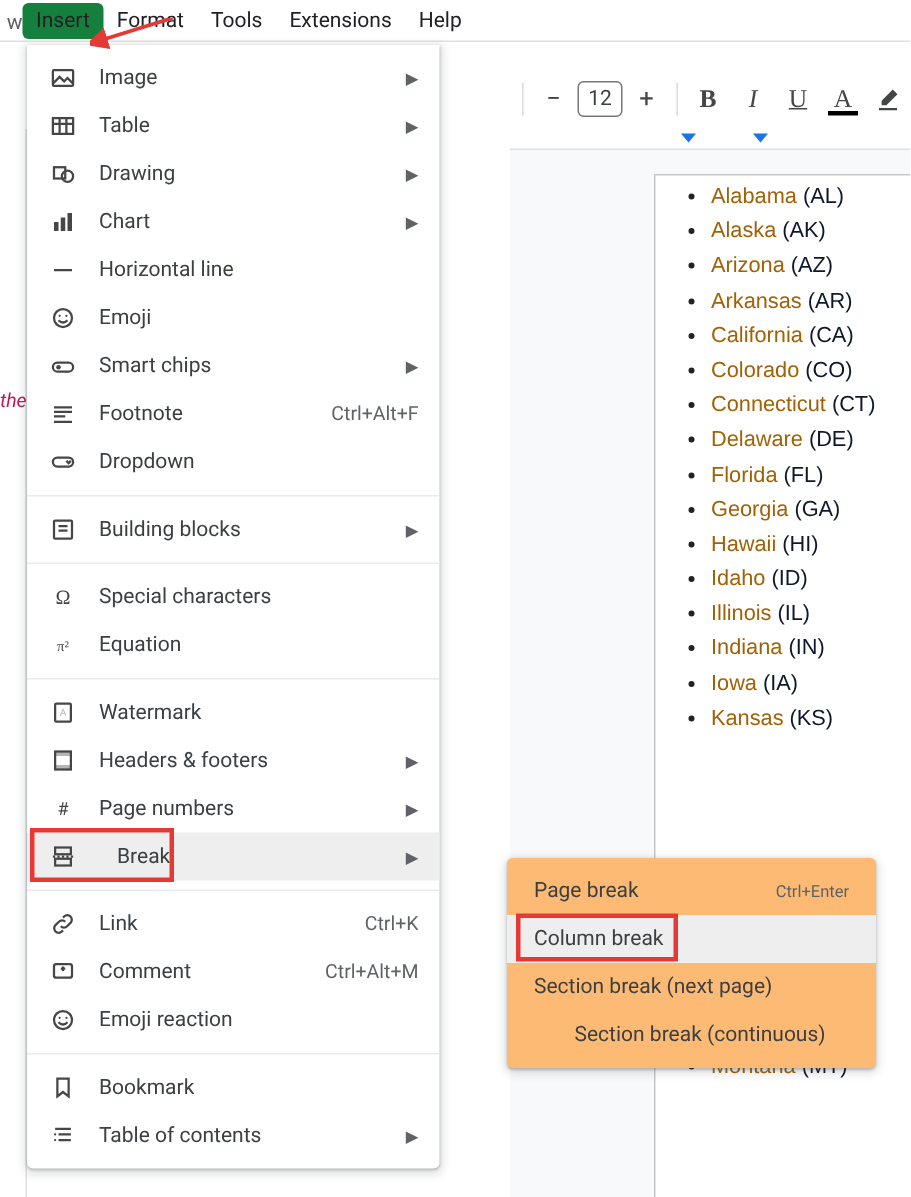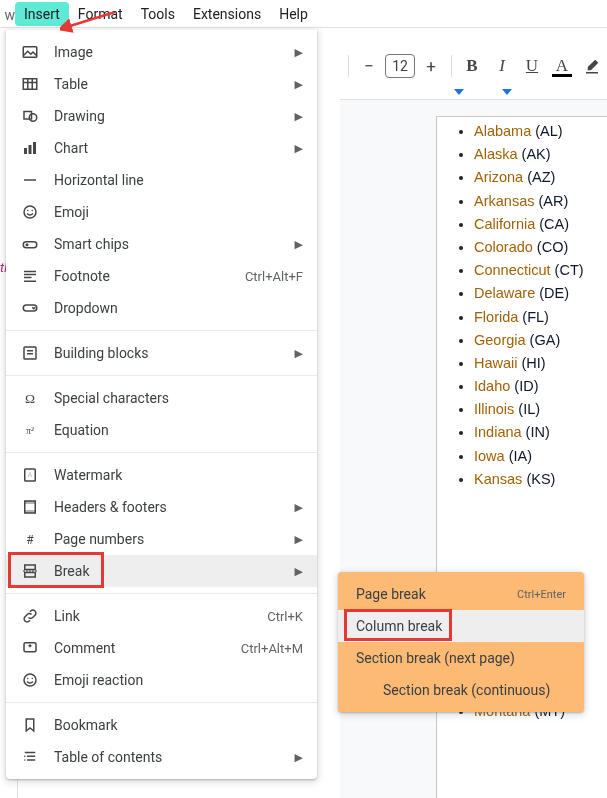--- a/index.html
+++ b/index.html
@@ -26,21 +26,21 @@
     color: #5f6368;
     font-size: 14px;
     padding-top:3px;
   }
   .menubar-item {
     padding: 4px 9px;
     color: #202124;
     cursor: pointer;
   }
   .menubar-item.active {
-    background: #5eead4;
+    background: #15803d;
     border-radius: 4px;
   }
   .toolbar {
     position: absolute;
     top: 46px;
     left: 340px;
     right: 0;
     height: 40px;
     display: flex;
     align-items: center;
@@ -85,37 +85,37 @@
     border-top:6px solid #1a73e8; margin:0 auto;
   }
   .sidebar-edge {
     position:absolute; left:0; top:260px; color:#be185d;
     font-size:13px; font-style:italic;
   }
 
   
   .dropdown {
     position:absolute;
-    top:30px; left:6px;
-    width: 311px;
+    top:30px; left:18px;
+    width: 275px;
     background:#fff;
     box-shadow: 0 2px 6px 2px rgba(60,64,67,.15), 0 1px 2px rgba(60,64,67,.3);
     border-radius: 0 0 4px 4px;
     padding: 6px 0;
     z-index: 10;
   }
   .dropdown .row {
     display:flex; align-items:center;
     height: 32px;
     padding: 0 14px;
     cursor: pointer;
     color:#3c4043;
     position:relative;
   }
-  .dropdown .row.hovered { background:#eeeeee; }
+  .dropdown .row.hovered { background:#eeeeee;gap:12px; }
   .dropdown .ic {
     width: 20px; height:20px;
     display:flex; align-items:center; justify-content:center;
     margin-right: 14px;
     color:#444746;
   }
   .dropdown .label { flex:1; font-size:14px; }
   .dropdown .shortcut { color:#5f6368; font-size:13px; }
   .dropdown .chevron { color:#5f6368; font-size:11px; margin-left:8px;}
   .dropdown hr { border:none; border-top:1px solid #e8eaed; margin:6px 0;}

